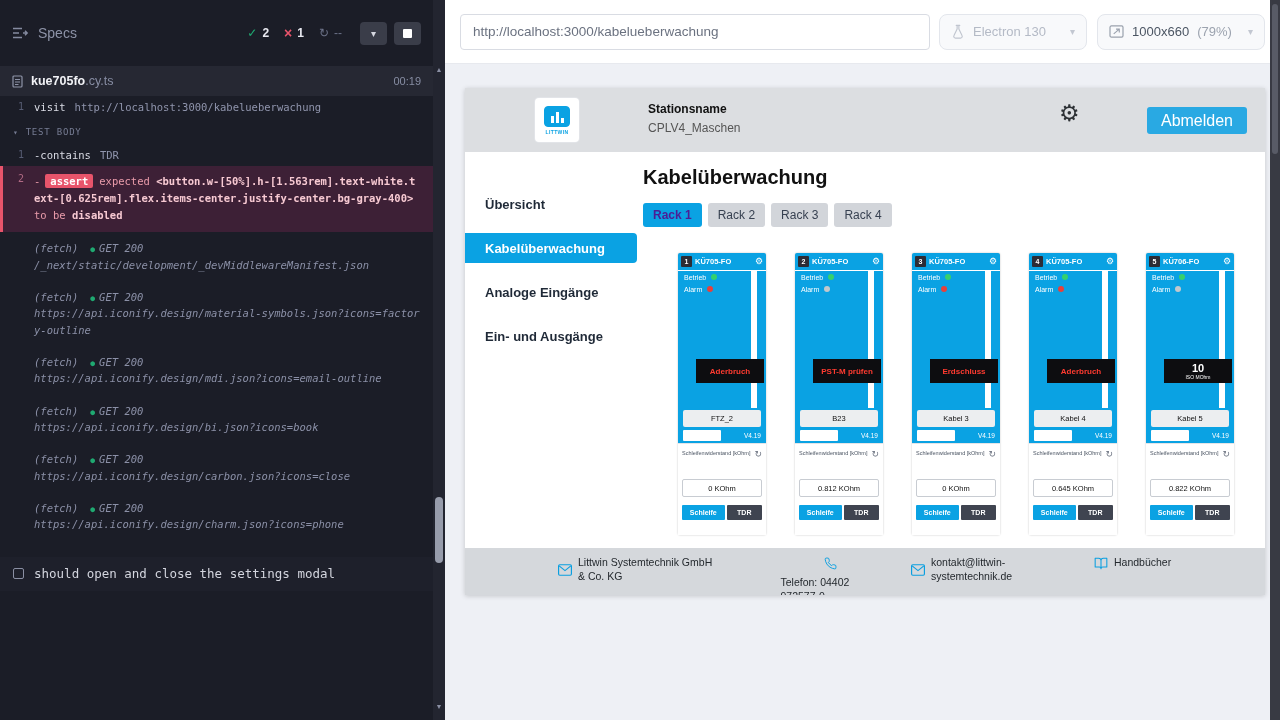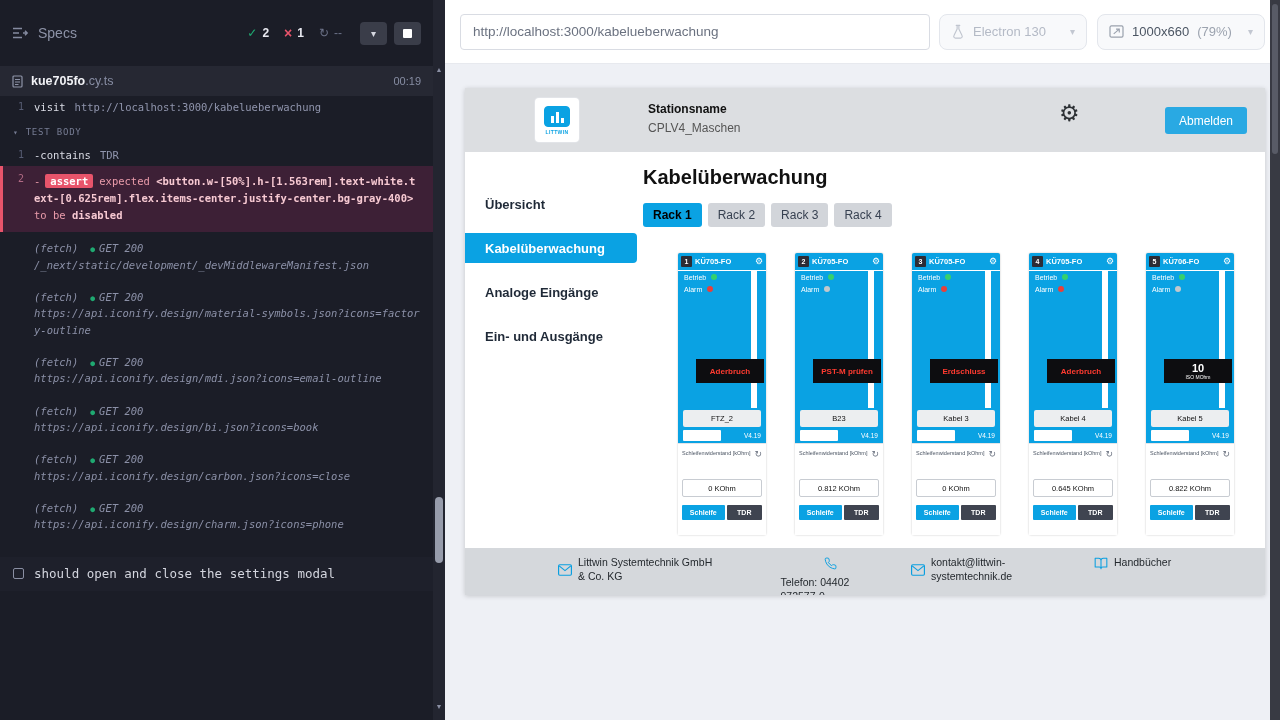--- a/index.html
+++ b/index.html
@@ -72,33 +72,33 @@
   .app-header { position:absolute; left:0; top:0; right:0; height:64px; background:#dcdee1; z-index:3; }
   .logo { position:absolute; left:70px; top:10px; width:44px; height:44px; background:#fff; border-radius:4px; box-shadow:0 0 0 1px #e2e4e8; display:flex; flex-direction:column; align-items:center; justify-content:center; }
   .logo-mark { width:26px; height:21px; background:#0aa2e3; border:1.5px solid #0aa2e3; border-radius:4px; display:flex; align-items:flex-end; justify-content:center; gap:2px; padding:3px; }
   .logo-mark i { display:block; width:3px; background:#fff; }
   .logo-mark i:nth-child(1){height:7px;} .logo-mark i:nth-child(2){height:11px;} .logo-mark i:nth-child(3){height:5px;}
   .logo-text { font-size:5px; font-weight:bold; color:#0aa2e3; letter-spacing:.4px; margin-top:2px; }
   .station { position:absolute; left:183px; top:14px; }
   .station-label { font-size:12px; font-weight:bold; color:#111; }
   .station-value { font-size:12px; color:#555; margin-top:5px; }
   .hdr-gear { position:absolute; left:594px; top:14px; font-size:23px; color:#2e3236; cursor:pointer; line-height:1; }
-  .logout-btn { position:absolute; right:18px; top:19px; height:27px; padding:0 14px; background:#29a9e3; border-radius:3px; color:#fff; font-size:12px; display:flex; align-items:center; cursor:pointer; }
+  .logout-btn { position:absolute; right:18px; top:19px; height:27px; padding:0 14px; background:#29a9e3; border-radius:3px; color:#fff; font-size:16px; display:flex; align-items:center; cursor:pointer; }
 
   
   .sidebar { position:absolute; left:0; top:64px; bottom:47px; width:172px; background:#fff; z-index:2; padding-top:30px; }
   .side-item { height:44px; display:flex; align-items:center; padding-left:20px; font-size:13px; font-weight:bold; color:#1f2937; cursor:pointer; }
   .side-item.active { background:#0aa2e3; color:#fff; height:30px; margin:7px 0; border-radius:0 4px 4px 0; }
 
   
   .main { position:absolute; left:172px; top:64px; right:0; bottom:0; background:#fff; padding:14px 0 0 6px; }
   .page-title { font-size:20px; font-weight:bold; color:#111; }
   .tabs { display:flex; gap:6px; margin-top:14px; }
   .tab { height:24px; padding:0 10px; display:flex; align-items:center; font-size:12px; border-radius:3px; background:#d2d5da; color:#374151; cursor:pointer; }
-  .tab.active { background:#0aa2e3; color:#000000; font-weight:bold; }
+  .tab.active { background:#0aa2e3; color:#4c1d95; font-weight:bold; }
 
   .cards { display:flex; gap:29px; margin:26px 0 0 35px; }
   .card { width:88px; background:#0aa2e3; border-radius:2px; flex:none; box-shadow:0 0 2px rgba(0,0,0,.25); }
   .card-head { height:17px; display:flex; align-items:center; padding:0 3px; gap:3px; }
   .numbox { width:11px; height:11px; background:#2c2c35; border-radius:1px; color:#fff; font-size:7px; font-weight:bold; display:flex; align-items:center; justify-content:center; flex:none; }
   .model { font-size:7.5px; font-weight:bold; color:#fff; flex:1; white-space:nowrap; }
   .card-gear { color:#fff; font-size:9px; line-height:1; cursor:pointer; }
   .card-graph { position:relative; height:140px; border-top:1px solid #fff; }
   .strip { position:absolute; right:9px; top:0; bottom:2px; width:6px; background:#fff; }
   .sig { display:flex; align-items:center; padding-left:6px; font-size:7px; color:#fff; height:12px; }

